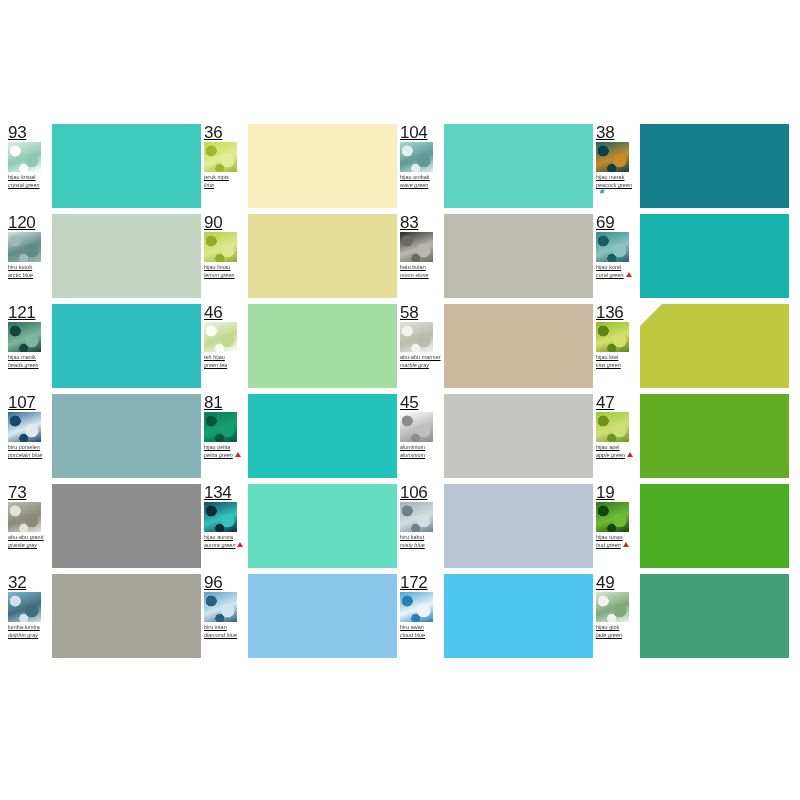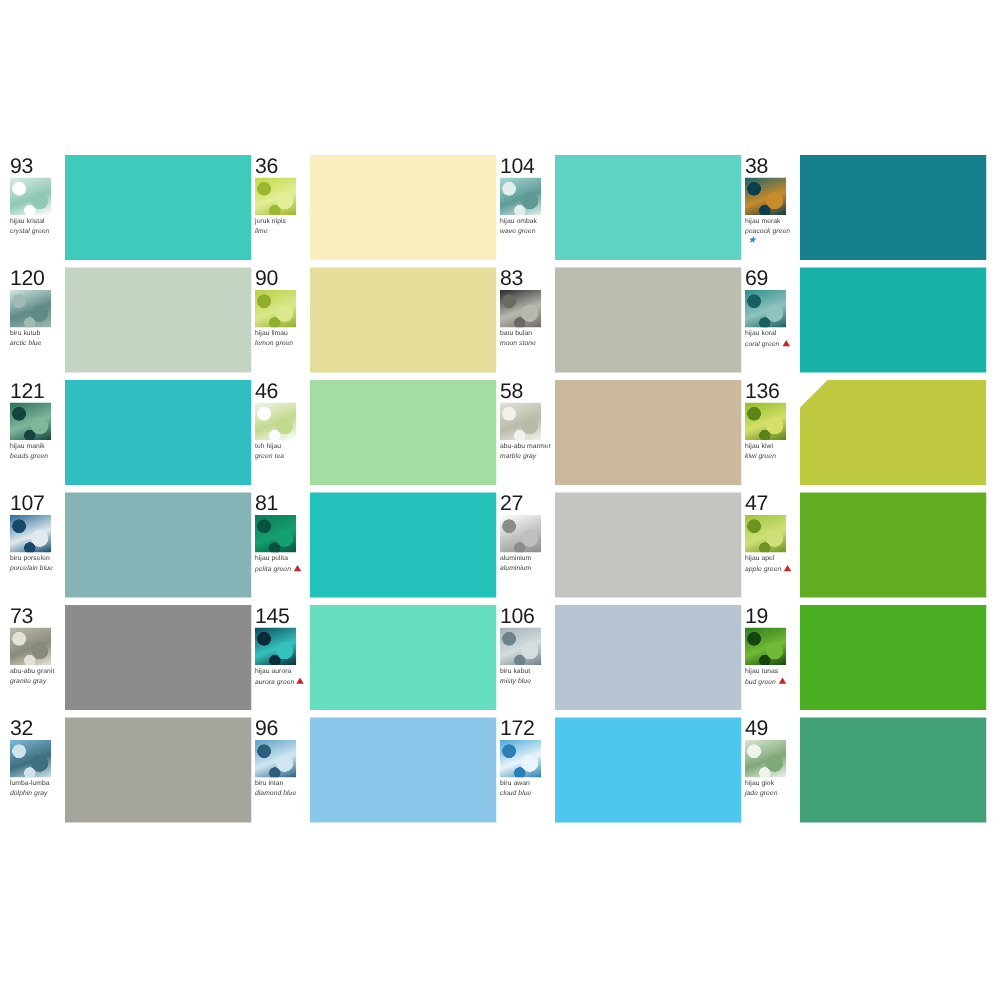--- a/index.html
+++ b/index.html
@@ -44,20 +44,21 @@
   .info {
     width: 44px;
     min-width: 44px;
     height: 90px;
     position: relative;
     padding-top: 2px;
     display: flex;
     flex-direction: column;
     background: #ffffff;
     z-index: 3;
+    text-decoration: underline;
   }
 
   .code {
     font-size: 17px;
     font-weight: 400;
     line-height: 17px;
     color: #1a1a1a;
     letter-spacing: -0.3px;
     margin-bottom: 1px;
     font-family: "Liberation Sans", sans-serif;
@@ -332,21 +333,21 @@
           <div class="names">
             <span class="name-id">hijau pelita</span>
             <div class="name-gap"></div>
             <span class="name-en">pelita green<span class="marker triangle"></span></span>
           </div>
         </div>
         <div class="swatch" style="background: rgb(35, 195, 187);"></div>
       </div>
       <div class="cell">
         <div class="info">
-          <div class="code">27</div>
+          <div class="code">45</div>
           <div class="thumb">
             <div class="tx" style="background: radial-gradient(circle at 22% 30%, rgb(140, 140, 140) 0px, rgb(140, 140, 140) 16%, transparent 17%), radial-gradient(circle at 72% 62%, rgb(191, 191, 191) 0px, rgb(191, 191, 191) 22%, transparent 23%), radial-gradient(circle at 48% 88%, rgb(140, 140, 140) 0px, rgb(140, 140, 140) 14%, transparent 15%), linear-gradient(160deg, rgb(255, 255, 255) 0%, rgb(191, 191, 191) 55%, rgb(140, 140, 140) 100%);"></div>
           </div>
           <div class="names">
             <span class="name-id">aluminium</span>
             <div class="name-gap"></div>
             <span class="name-en">aluminium</span>
           </div>
         </div>
         <div class="swatch" style="background: rgb(196, 196, 193);"></div>
@@ -374,21 +375,21 @@
           <div class="names">
             <span class="name-id">abu-abu granit</span>
             <div class="name-gap"></div>
             <span class="name-en">granite gray</span>
           </div>
         </div>
         <div class="swatch" style="background: rgb(140, 140, 140);"></div>
       </div>
       <div class="cell">
         <div class="info">
-          <div class="code">145</div>
+          <div class="code">134</div>
           <div class="thumb">
             <div class="tx" style="background: radial-gradient(circle at 22% 30%, rgb(10, 43, 56) 0px, rgb(10, 43, 56) 16%, transparent 17%), radial-gradient(circle at 72% 62%, rgb(53, 194, 191) 0px, rgb(53, 194, 191) 22%, transparent 23%), radial-gradient(circle at 48% 88%, rgb(10, 43, 56) 0px, rgb(10, 43, 56) 14%, transparent 15%), linear-gradient(160deg, rgb(14, 75, 90) 0%, rgb(53, 194, 191) 55%, rgb(10, 43, 56) 100%);"></div>
           </div>
           <div class="names">
             <span class="name-id">hijau aurora</span>
             <div class="name-gap"></div>
             <span class="name-en">aurora green<span class="marker triangle"></span></span>
           </div>
         </div>
         <div class="swatch" style="background: rgb(102, 223, 192);"></div>

